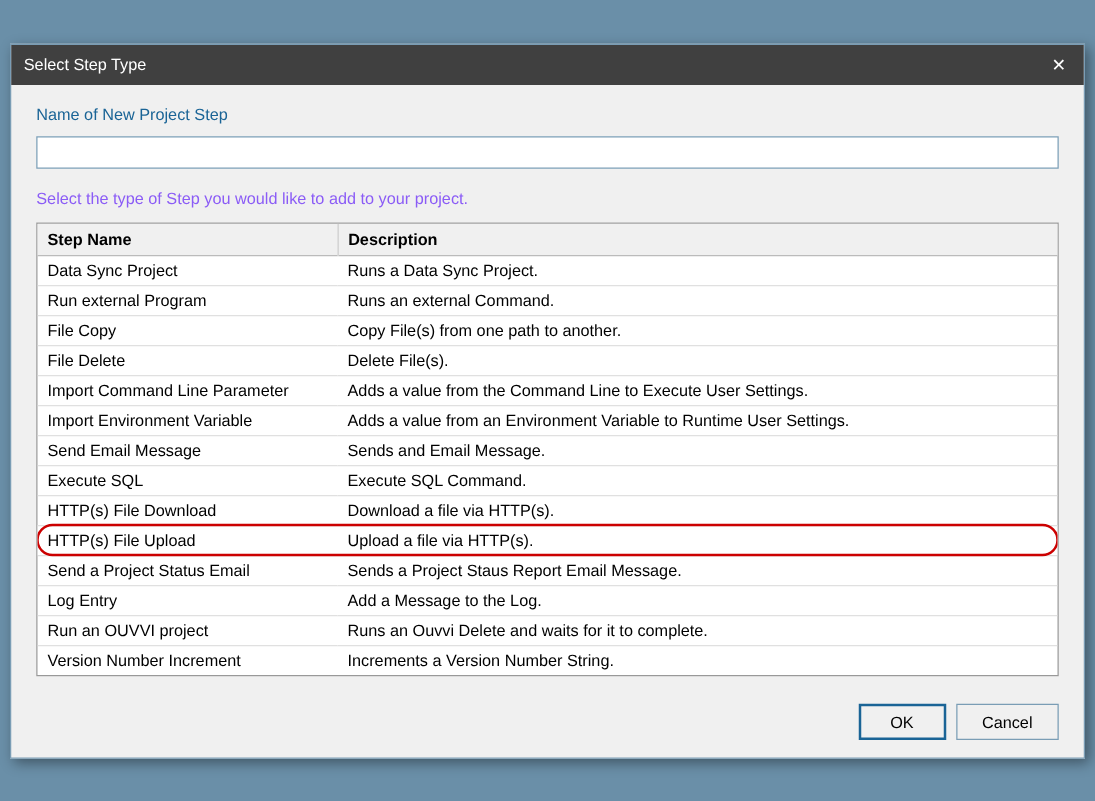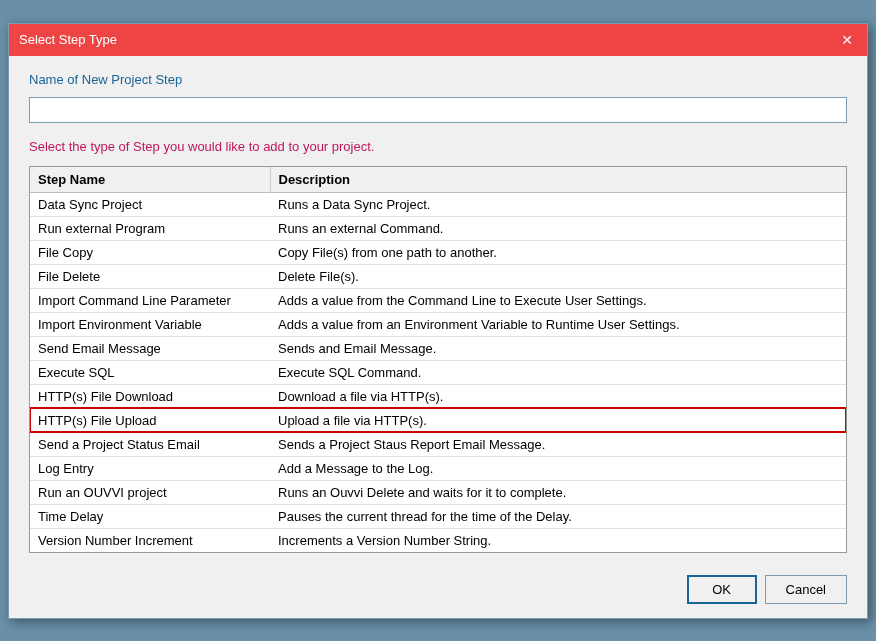--- a/index.html
+++ b/index.html
@@ -23,21 +23,21 @@
     .dialog {
       width: 860px;
       background: #f0f0f0;
       border: 1px solid #7a9db5;
       box-shadow: 3px 3px 10px rgba(0,0,0,0.4);
       display: flex;
       flex-direction: column;
     }
 
     .title-bar {
-      background: #ef4444;
+      background: #404040;
       color: white;
       padding: 6px 10px;
       display: flex;
       align-items: center;
       justify-content: space-between;
       height: 32px;
     }
 
     .title-bar-text {
       font-size: 13px;
@@ -74,21 +74,21 @@
       width: 100%;
       height: 26px;
       border: 1px solid #7a9db5;
       background: white;
       padding: 2px 4px;
       font-size: 13px;
       outline: none;
     }
 
     .select-label {
-      color: #be185d;
+      color: #8b5cf6;
       font-size: 13px;
       margin-top: 8px;
     }
 
     .table-container {
       border: 1px solid #999;
       background: white;
       margin-top: 4px;
       overflow-y: auto;
       max-height: 400px;
@@ -128,20 +128,21 @@
       padding: 4px 8px;
       font-size: 13px;
       vertical-align: top;
       margin-left: 31px;
     }
 
     .row-selected {
       outline: 2px solid #cc0000;
       outline-offset: -1px;
       background: white !important;
+      border-radius: 12px;
     }
 
     .row-selected td {
       color: #000;
     }
 
     .col-name {
       width: 240px;
       min-width: 240px;
     }
@@ -242,24 +243,20 @@
             </tr>
             <tr>
               <td class="col-name">Log Entry</td>
               <td class="col-desc">Add a Message to the Log.</td>
             </tr>
             <tr>
               <td class="col-name">Run an OUVVI project</td>
               <td class="col-desc">Runs an Ouvvi Delete and waits for it to complete.</td>
             </tr>
             <tr>
-              <td class="col-name">Time Delay</td>
-              <td class="col-desc">Pauses the current thread for the time of the Delay.</td>
-            </tr>
-            <tr>
               <td class="col-name">Version Number Increment</td>
               <td class="col-desc">Increments a Version Number String.</td>
             </tr>
           </tbody>
       </table>
     </div>
   </div>
 
   <div class="dialog-footer">
     <button class="btn btn-ok">OK</button>

